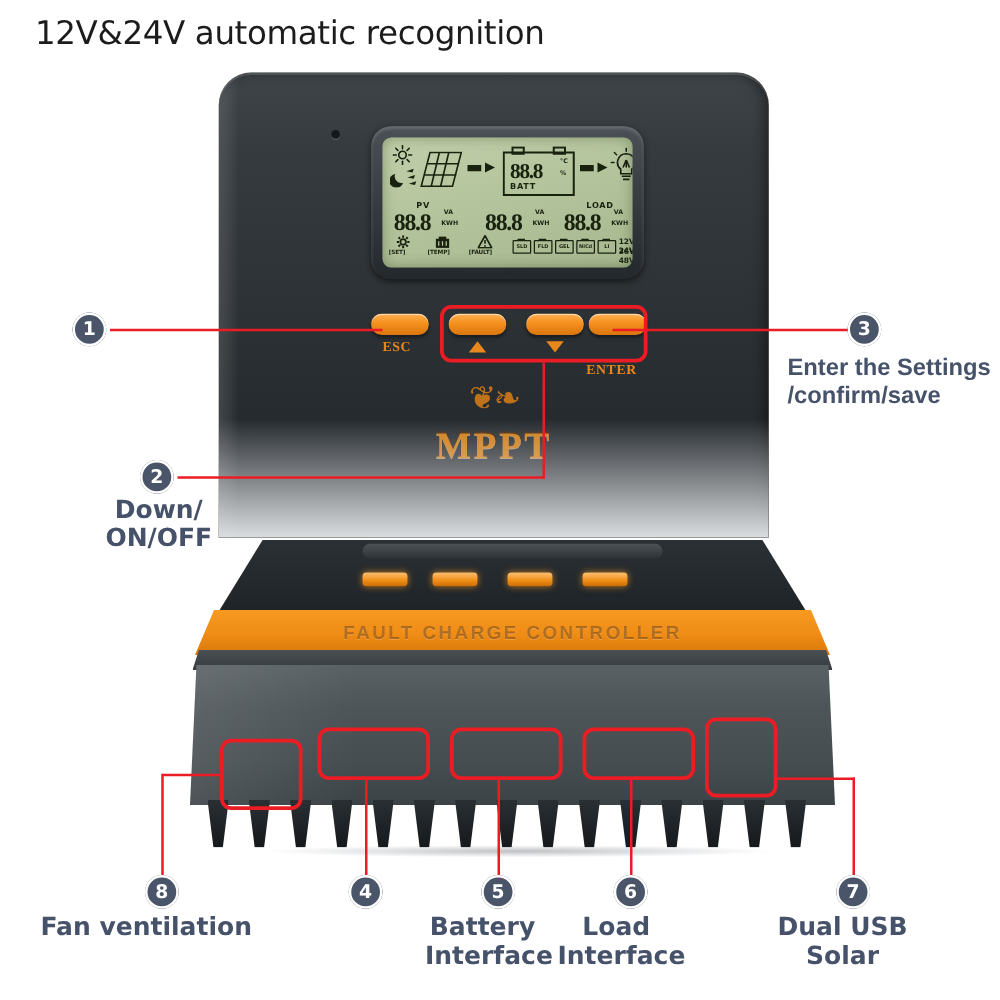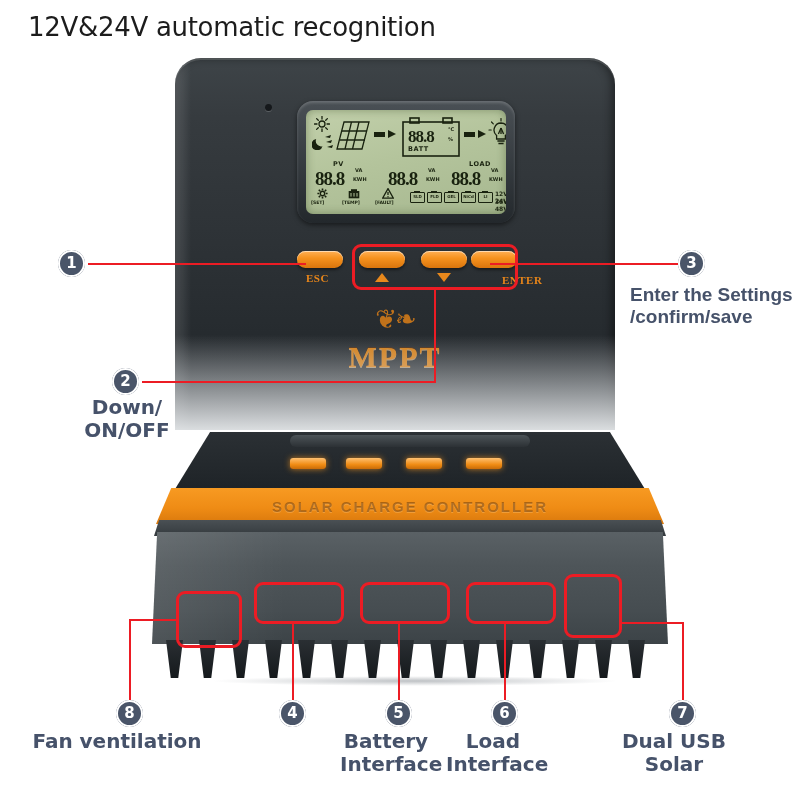--- a/index.html
+++ b/index.html
@@ -370,36 +370,36 @@
     <div class="btn" style="left:122px;top:193px;"></div>
     <div class="btn-label" style="left:131px;top:214px;">ESC</div>
 
     <div class="btn" style="left:184px;top:193px;"></div>
     <div class="tri-up" style="left:200px;top:215px;"></div>
 
     <div class="btn" style="left:246px;top:193px;"></div>
     <div class="tri-dn" style="left:262px;top:215px;"></div>
 
     <div class="btn" style="left:296px;top:193px;"></div>
-    <div class="btn-label" style="left:294px;top:216px;margin-left:33px;">ENTER</div>
+    <div class="btn-label" style="left:294px;top:232px;">ENTER</div>
 
     <div id="flourish">❦❧</div>
     <div id="mppt">MPPT</div>
   </div>
 
   <div id="dev-bot">
     <div id="bot-topface"></div>
     <div id="bot-lip"></div>
     <div class="topbtn" style="left:140px;width:36px;"></div>
     <div class="topbtn" style="left:196px;width:36px;"></div>
     <div class="topbtn" style="left:256px;width:36px;"></div>
     <div class="topbtn" style="left:316px;width:36px;"></div>
 
     <div id="bot-orange">
-      <div id="bot-orange-text">SOLAR CHARGE CONTROLLER</div>
+      <div id="bot-orange-text">FAULT CHARGE CONTROLLER</div>
     </div>
     <div id="bot-ridge"></div>
 
     <div id="bot-face">
       <div id="fanvent"></div>
 
       <div class="term" style="left:112px;top:146px;"></div>
       <div class="term" style="left:165px;top:146px;"></div>
 
       <div class="term" style="left:218px;top:146px;"></div>

